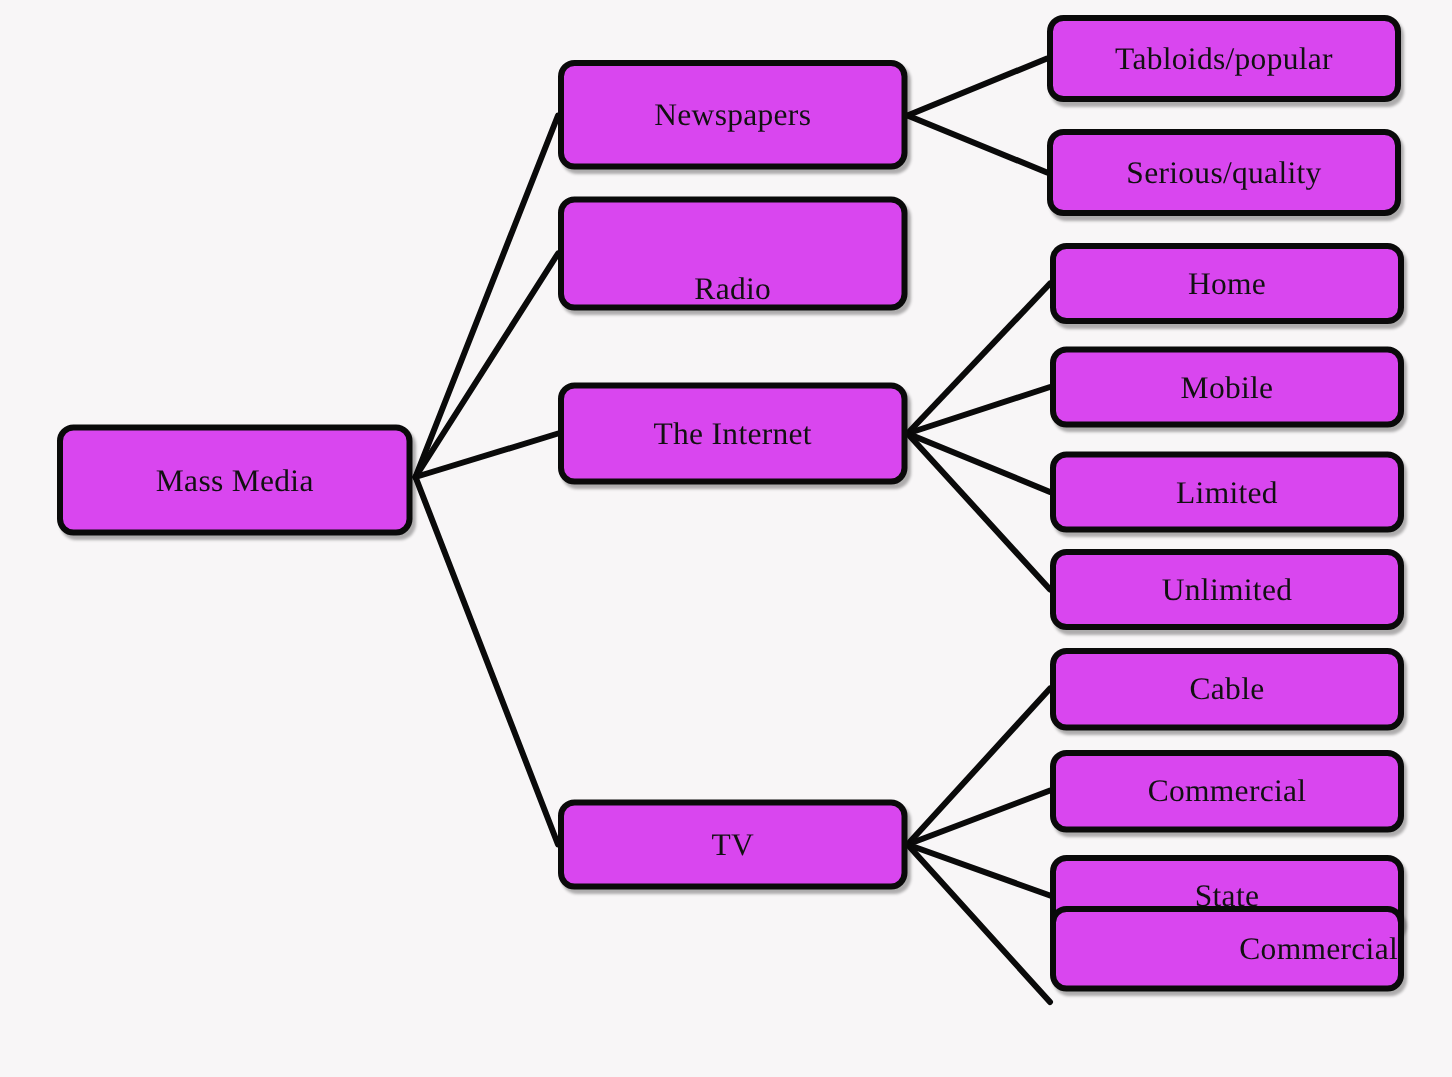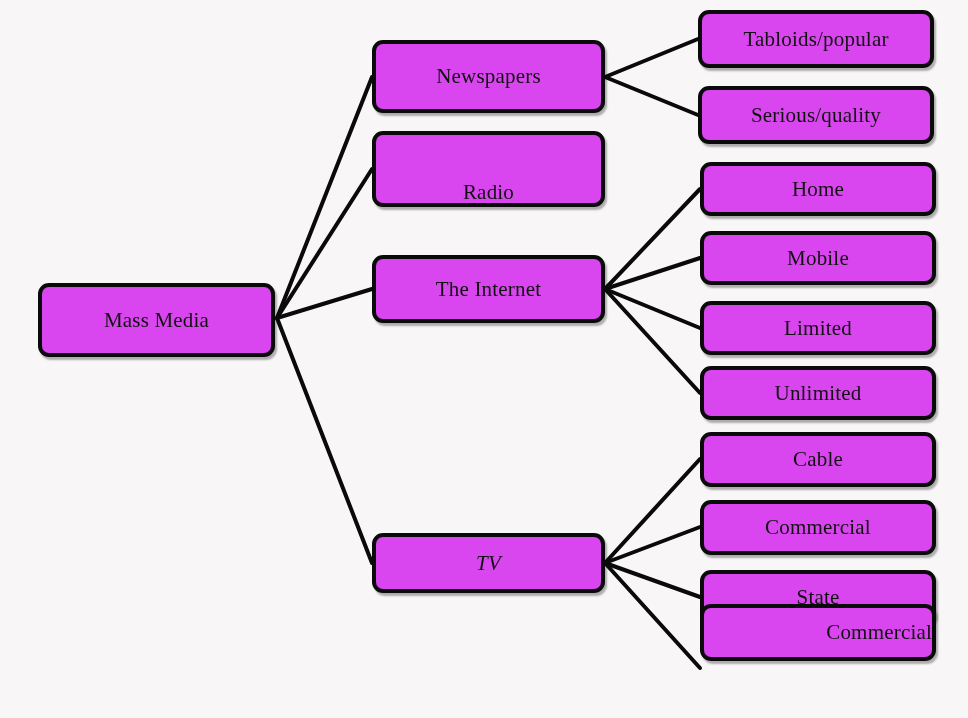--- a/index.html
+++ b/index.html
@@ -97,21 +97,21 @@
       </div>
       <div class="node leaf" style="left: 700px; top: 231px; width: 236px; height: 54px;">
         <span class="node-label">Mobile</span>
       </div>
       <div class="node leaf" style="left: 700px; top: 301px; width: 236px; height: 54px;">
         <span class="node-label">Limited</span>
       </div>
       <div class="node leaf" style="left: 700px; top: 366px; width: 236px; height: 54px;">
         <span class="node-label">Unlimited</span>
       </div>
-      <div class="node level2" style="left: 372px; top: 533px; width: 233px; height: 60px; font-style: italic;">
+      <div class="node level2" style="left: 372px; top: 533px; width: 233px; height: 60px;">
         <span class="node-label">TV</span>
       </div>
       <div class="node leaf" style="left: 700px; top: 432px; width: 236px; height: 55px;">
         <span class="node-label">Cable</span>
       </div>
       <div class="node leaf" style="left: 700px; top: 500px; width: 236px; height: 55px;">
         <span class="node-label">Commercial</span>
       </div>
       <div class="node leaf" style="left: 700px; top: 570px; width: 236px; height: 55px; text-decoration: underline;">
         <span class="node-label">State</span>

